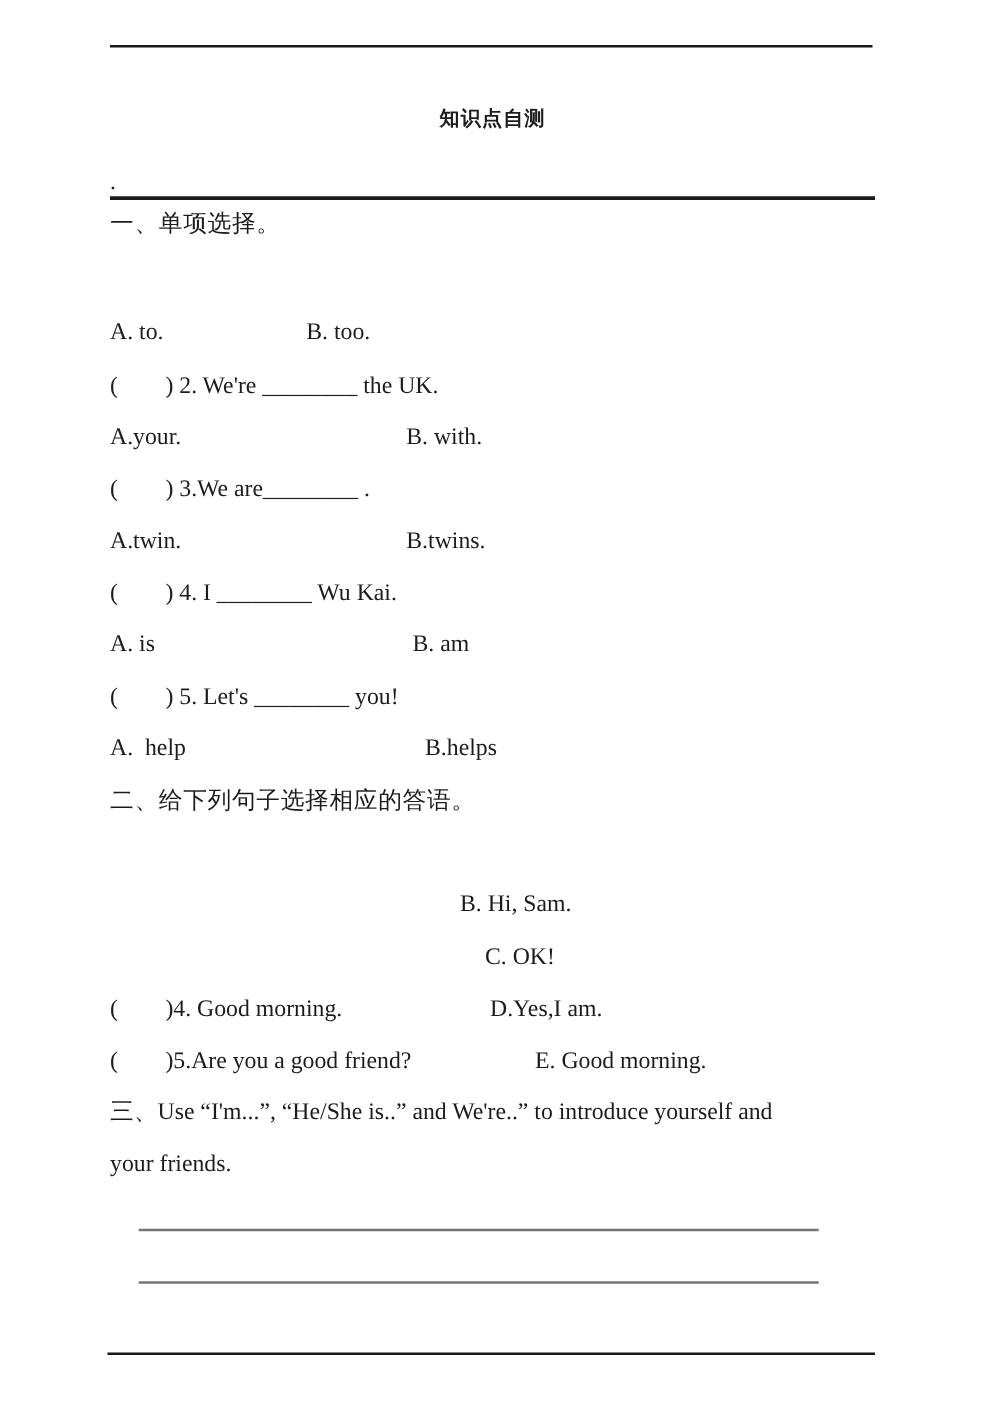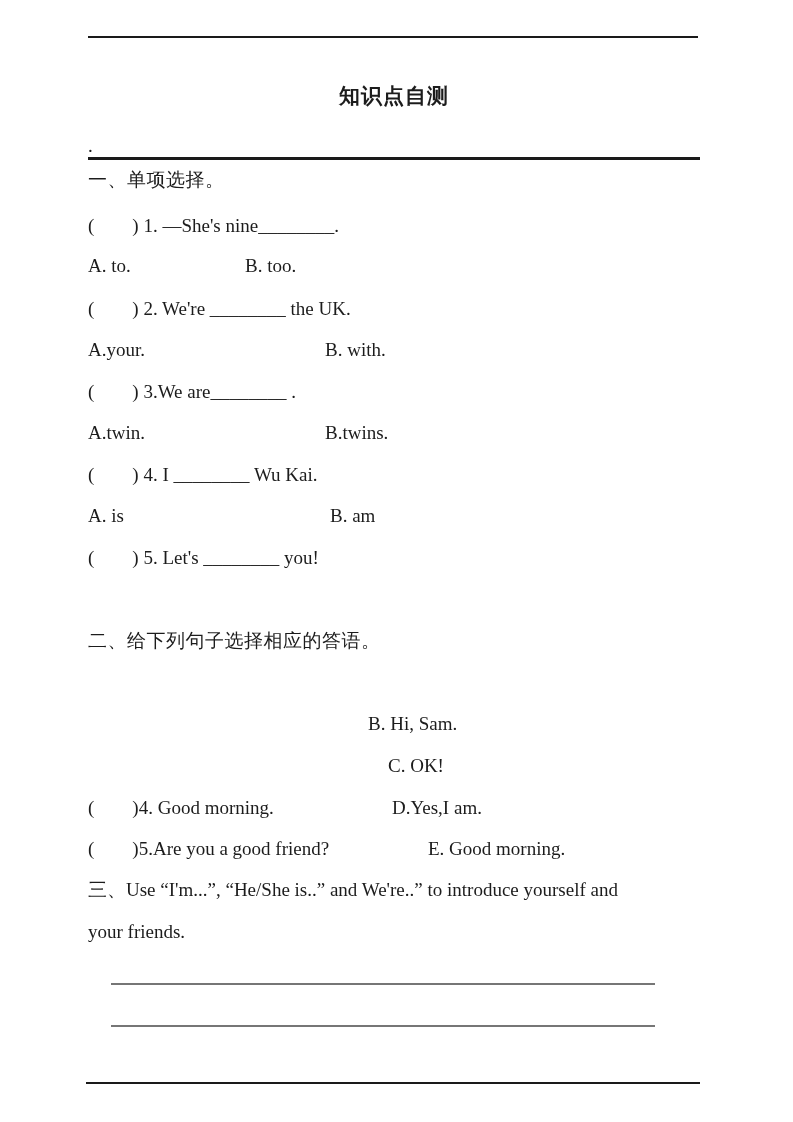--- a/index.html
+++ b/index.html
@@ -24,21 +24,21 @@
   .rule-header { left: 88px; top: 157px; width: 612px; height: 2.5px; }
   .rule-bottom { left: 86px; top: 1082px; width: 614px; height: 2px; }
   .doc-title {
     position: absolute;
     left: 88px;
     top: 83px;
     width: 612px;
     text-align: center;
     font-family: Liberation Sans, sans-serif;
     font-weight: 700;
-    font-size: 21px;
+    font-size: 16px;
     line-height: 26px;
     letter-spacing: 1px;
     white-space: pre;
   }
   .row {
     position: absolute;
     font-size: 19px;
     line-height: 27px;
     white-space: pre;
   }
@@ -66,21 +66,20 @@
   <div class="rule rule-top"></div>
 
   <div class="doc-title">知识点自测</div>
 
   <div class="row textrow" style="top:132px">.</div>
 
   <div class="rule rule-header"></div>
 
   <div class="row textrow cn" style="top:166px">一、单项选择。</div>
 
-  <div class="row textrow" style="top:212px">(        ) 1. —She's nine________.</div>
   <div class="row splitrow" style="top:252px">
     <span style="left:88px">A. to.</span>
     <span style="left:245px">B. too.</span>
   </div>
 
   <div class="row textrow" style="top:295px">(        ) 2. We're ________ the UK.</div>
   <div class="row splitrow" style="top:336px">
     <span style="left:88px">A.your.</span>
     <span style="left:325px">B. with.</span>
   </div>
@@ -91,20 +90,24 @@
     <span style="left:325px">B.twins.</span>
   </div>
 
   <div class="row textrow" style="top:461px">(        ) 4. I ________ Wu Kai.</div>
   <div class="row splitrow" style="top:502px">
     <span style="left:88px">A. is</span>
     <span style="left:330px">B. am</span>
   </div>
 
   <div class="row textrow" style="top:544px">(        ) 5. Let's ________ you!</div>
+  <div class="row splitrow" style="top:585px">
+    <span style="left:88px">A.  help</span>
+    <span style="left:340px">B.helps</span>
+  </div>
 
   <div class="row textrow cn" style="top:627px">二、给下列句子选择相应的答语。</div>
 
   <div class="row splitrow" style="top:710px">
     <span style="left:368px">B. Hi, Sam.</span>
   </div>
   <div class="row splitrow" style="top:752px">
     <span style="left:388px">C. OK!</span>
   </div>
   <div class="row splitrow" style="top:794px">

